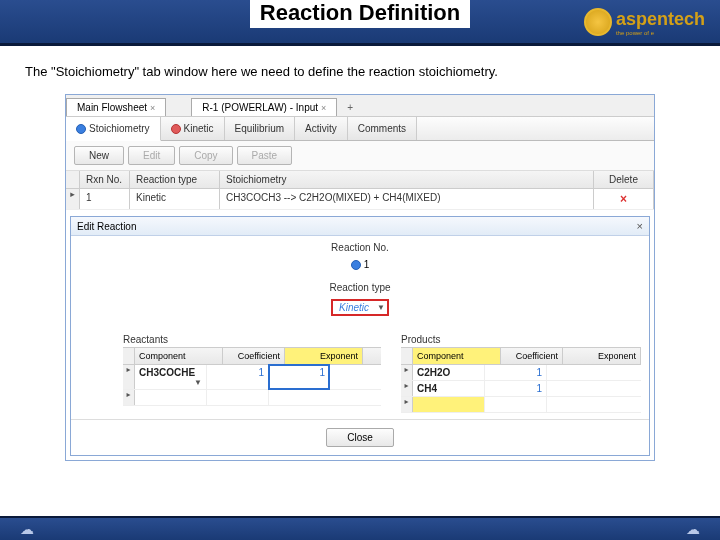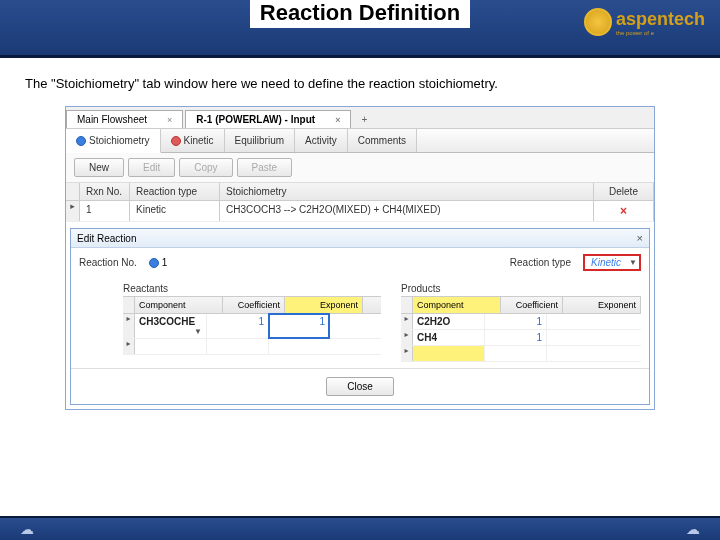--- a/index.html
+++ b/index.html
@@ -1,32 +1,32 @@
 <!DOCTYPE html>
 <html><head>
 <meta charset="utf-8">
 <style>
 * { box-sizing: border-box; margin: 0; padding: 0; }
 body { width: 720px; height: 540px; font-family: "Segoe UI", Tahoma, sans-serif; background: #fff; position: relative; overflow: hidden; }
 
-.slide-header { height: 58px; background: linear-gradient(#2a4d8f,#1a3a75); border-bottom: 3px solid #0a1a3a; display: flex; align-items: center; justify-content: center; position: relative; }
+.slide-header { height: 46px; background: linear-gradient(#2a4d8f,#1a3a75); border-bottom: 3px solid #0a1a3a; display: flex; align-items: center; justify-content: center; position: relative; }
 .slide-title { color: #000; font-size: 22px; font-weight: bold; background: #fff; padding: 2px 10px; position: absolute; top: -2px; }
 .logo { position: absolute; right: 15px; top: 8px; display: flex; align-items: center; gap: 4px; }
 .logo-circle { width: 28px; height: 28px; border-radius: 50%; background: radial-gradient(circle,#f5c542,#d4a017); border: 2px solid #e8b82e; }
 .logo-text { color: #d4a017; font-size: 18px; font-weight: bold; }
 .logo-sub { color: #d4a017; font-size: 6px; }
 
 .description { font-size: 13px; padding: 18px 25px 10px; color: #000; }
 
 .app-window { margin: 5px 65px 0 65px; border: 1px solid #8aa8d6; background: #fff; font-size: 10px; }
 
 .tab-strip { display: flex; background: #f0f0f0; border-bottom: 1px solid #ccc; height: 22px; align-items: flex-end; }
-.tab { padding: 3px 10px; background: #fff; border: 1px solid #aaa; border-bottom: none; margin-right: 2px; font-size: 10px; display: flex; align-items: center; gap: 20px; }
+.tab { padding: 3px 10px; background: #fff; border: 1px solid #aaa; border-bottom: none; margin-right: 2px; font-size: 10px; display: flex; align-items: center; gap: 3px; }
 .tab-close { color: #888; font-size: 9px; cursor: pointer; }
-.tab.active { font-weight: bold; }
+.tab.active { font-weight: normal; margin-left: 23px; }
 .tab-add { padding: 3px 8px; color: #666; }
 
 .subtab-strip { display: flex; border-bottom: 1px solid #bbb; background: linear-gradient(#fdfdfd,#ececec); height: 24px; }
 .subtab { padding: 4px 10px; border-right: 1px solid #ccc; background: linear-gradient(#fafafa,#e6e6e6); display: flex; align-items: center; gap: 3px; font-size: 10px; color: #333; }
 .subtab.active { background: #fff; border-bottom: 1px solid #fff; margin-bottom: -1px; }
 .icon-dot { width: 10px; height: 10px; border-radius: 50%; display: inline-block; }
 .icon-blue { background: #3a7fe0; border: 1px solid #2560b5; }
 .icon-red { background: #e05a5a; border: 1px solid #b53535; }
 
 .toolbar { display: flex; gap: 4px; padding: 5px 8px; background: #fafafa; border-bottom: 1px solid #ddd; }
@@ -40,21 +40,21 @@
 .col-rxn { width: 50px; }
 .col-type { width: 90px; }
 .col-stoich { flex: 1; }
 .col-del { width: 60px; text-align: center; }
 .del-x { color: #d33; font-weight: bold; font-size: 12px; }
 
 .dialog { margin: 6px 4px 4px; border: 1px solid #8aa8d6; background: #fff; }
 .dialog-titlebar { display: flex; justify-content: space-between; align-items: center; padding: 3px 6px; background: linear-gradient(#f5f8fd,#e2ecf7); border-bottom: 1px solid #c0d0e8; font-size: 10px; }
 .dialog-close { font-size: 11px; color: #555; }
 .dialog-body { padding: 6px 8px; }
-.field-row { display: flex; align-items: center; gap: 12px; margin-bottom: 12px; font-size: 10px; }
+.field-row { display: flex; align-items: center; gap: 6px; margin-bottom: 18px; font-size: 10px; flex-direction: column; }
 .field-label { color: #333; }
 .field-val { display: inline-flex; align-items: center; gap: 3px; }
 .kinetic-box { border: 2px solid #d62828; padding: 1px 18px 1px 6px; color: #3a7fe0; font-style: italic; font-size: 10px; position: relative; }
 .dropdown-arrow { position: absolute; right: 2px; top: 2px; font-size: 8px; color: #555; }
 
 .rp-wrap { display: flex; gap: 20px; margin-left: 44px; }
 .rp-left { flex: 1 1 52%; }
 .rp-right { flex: 1 1 48%; }
 .rp-title { font-size: 10px; color: #333; margin-bottom: 2px; }
 .rp-grid-head { display: flex; background: linear-gradient(#f5f5f5,#e8e8e8); border-top: 1px solid #ccc; border-bottom: 1px solid #ccc; }

